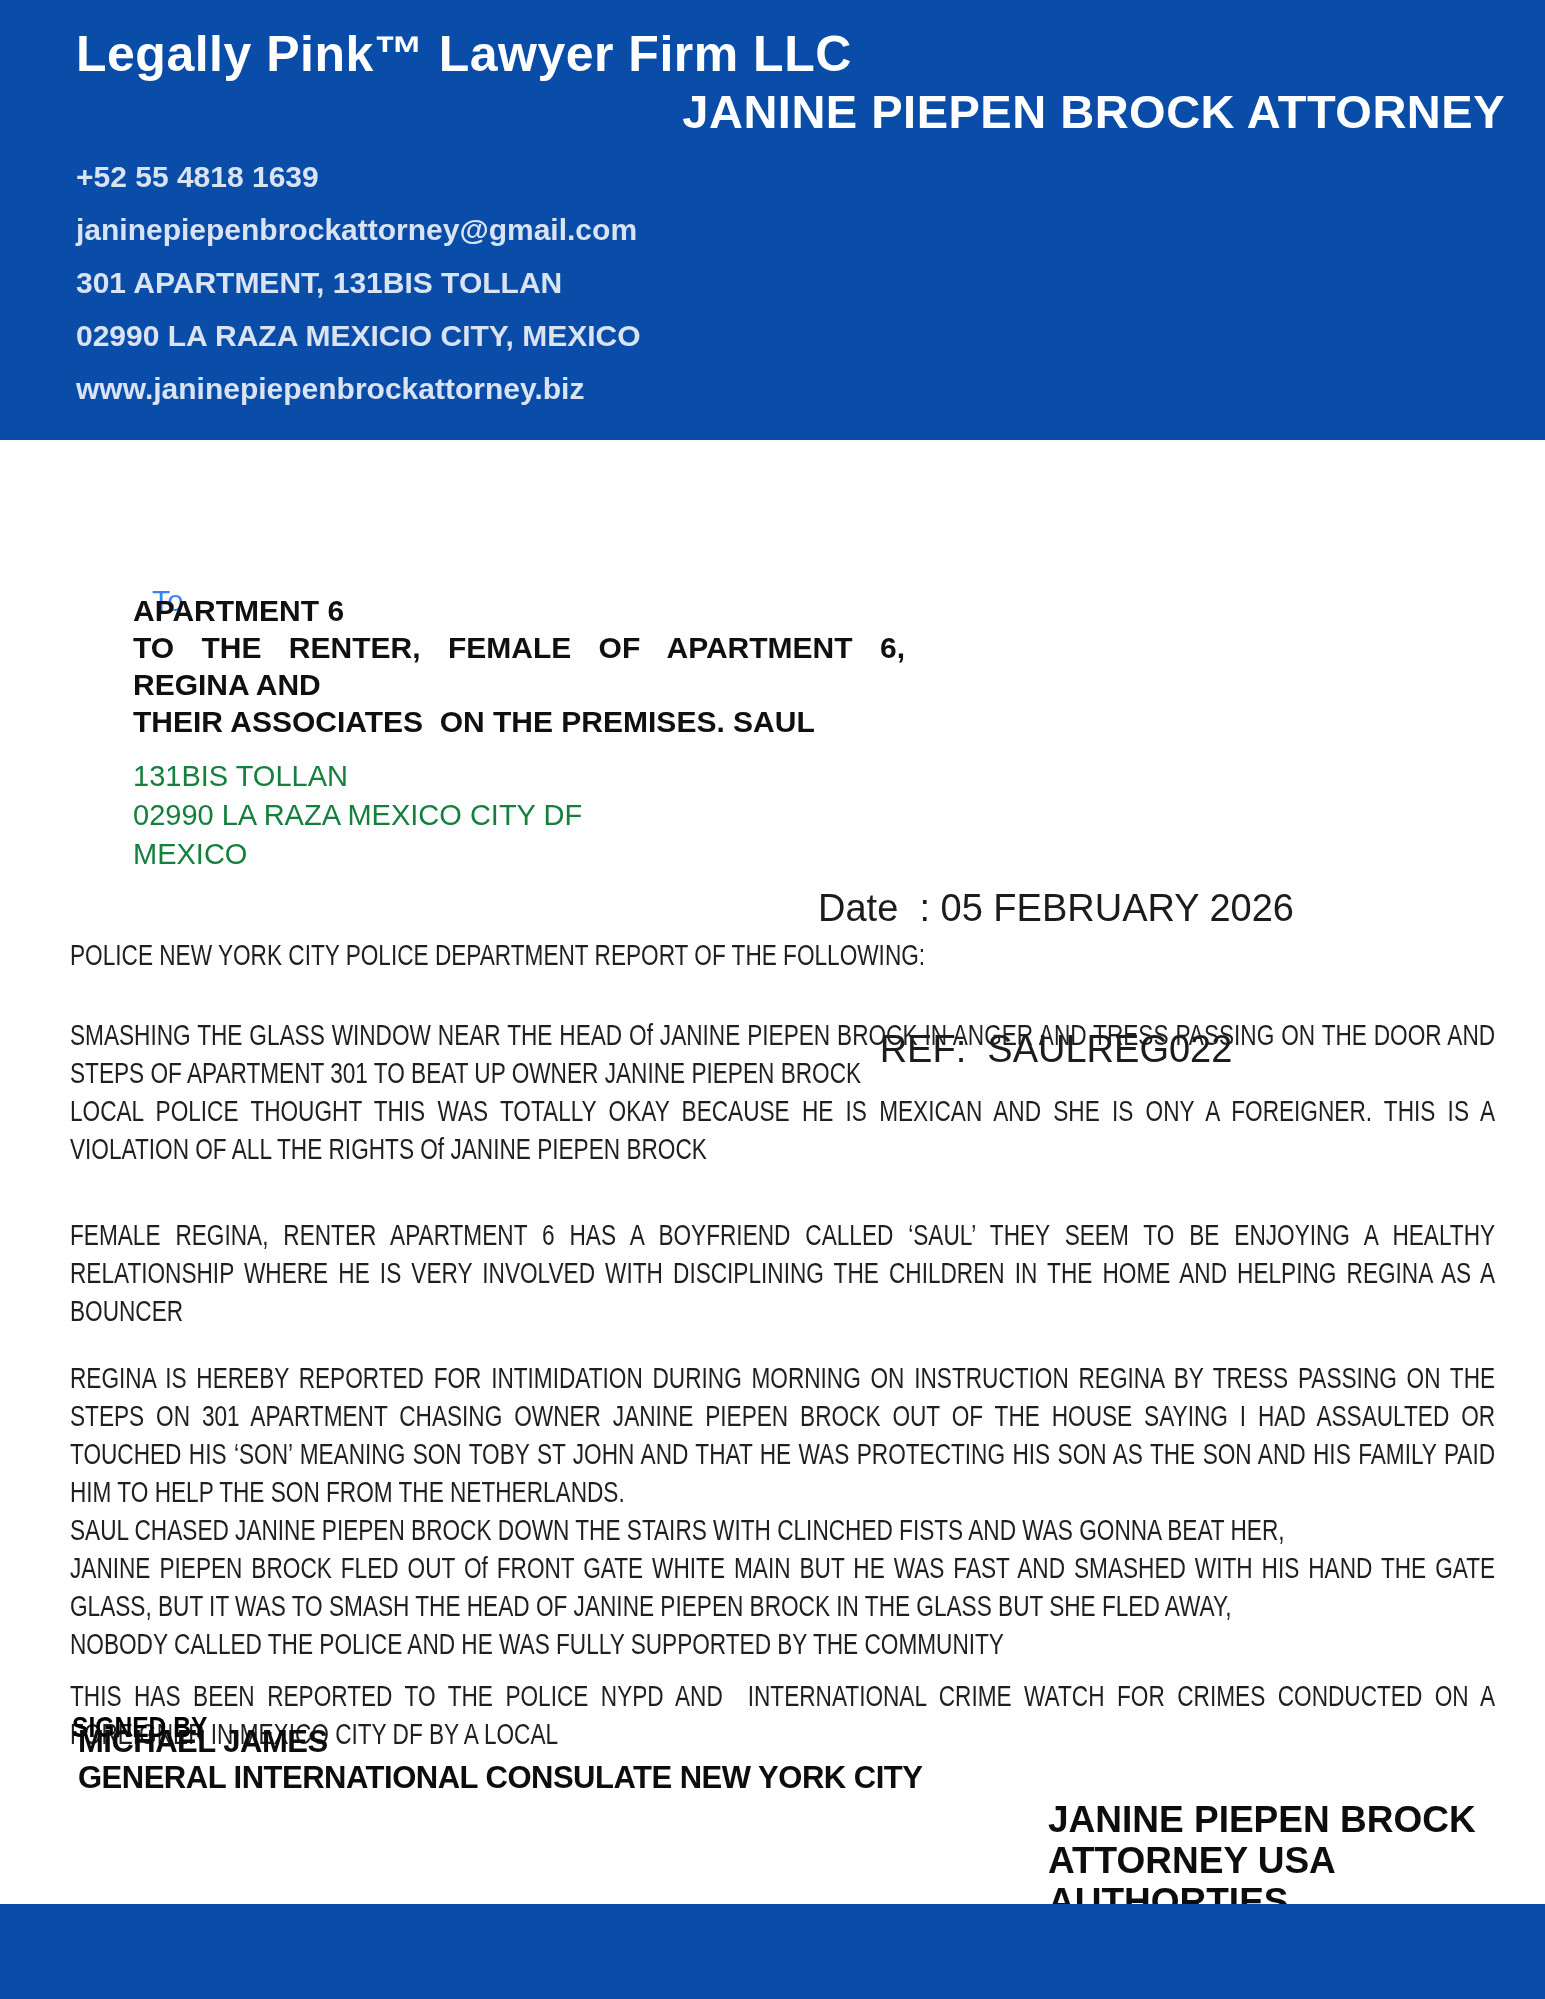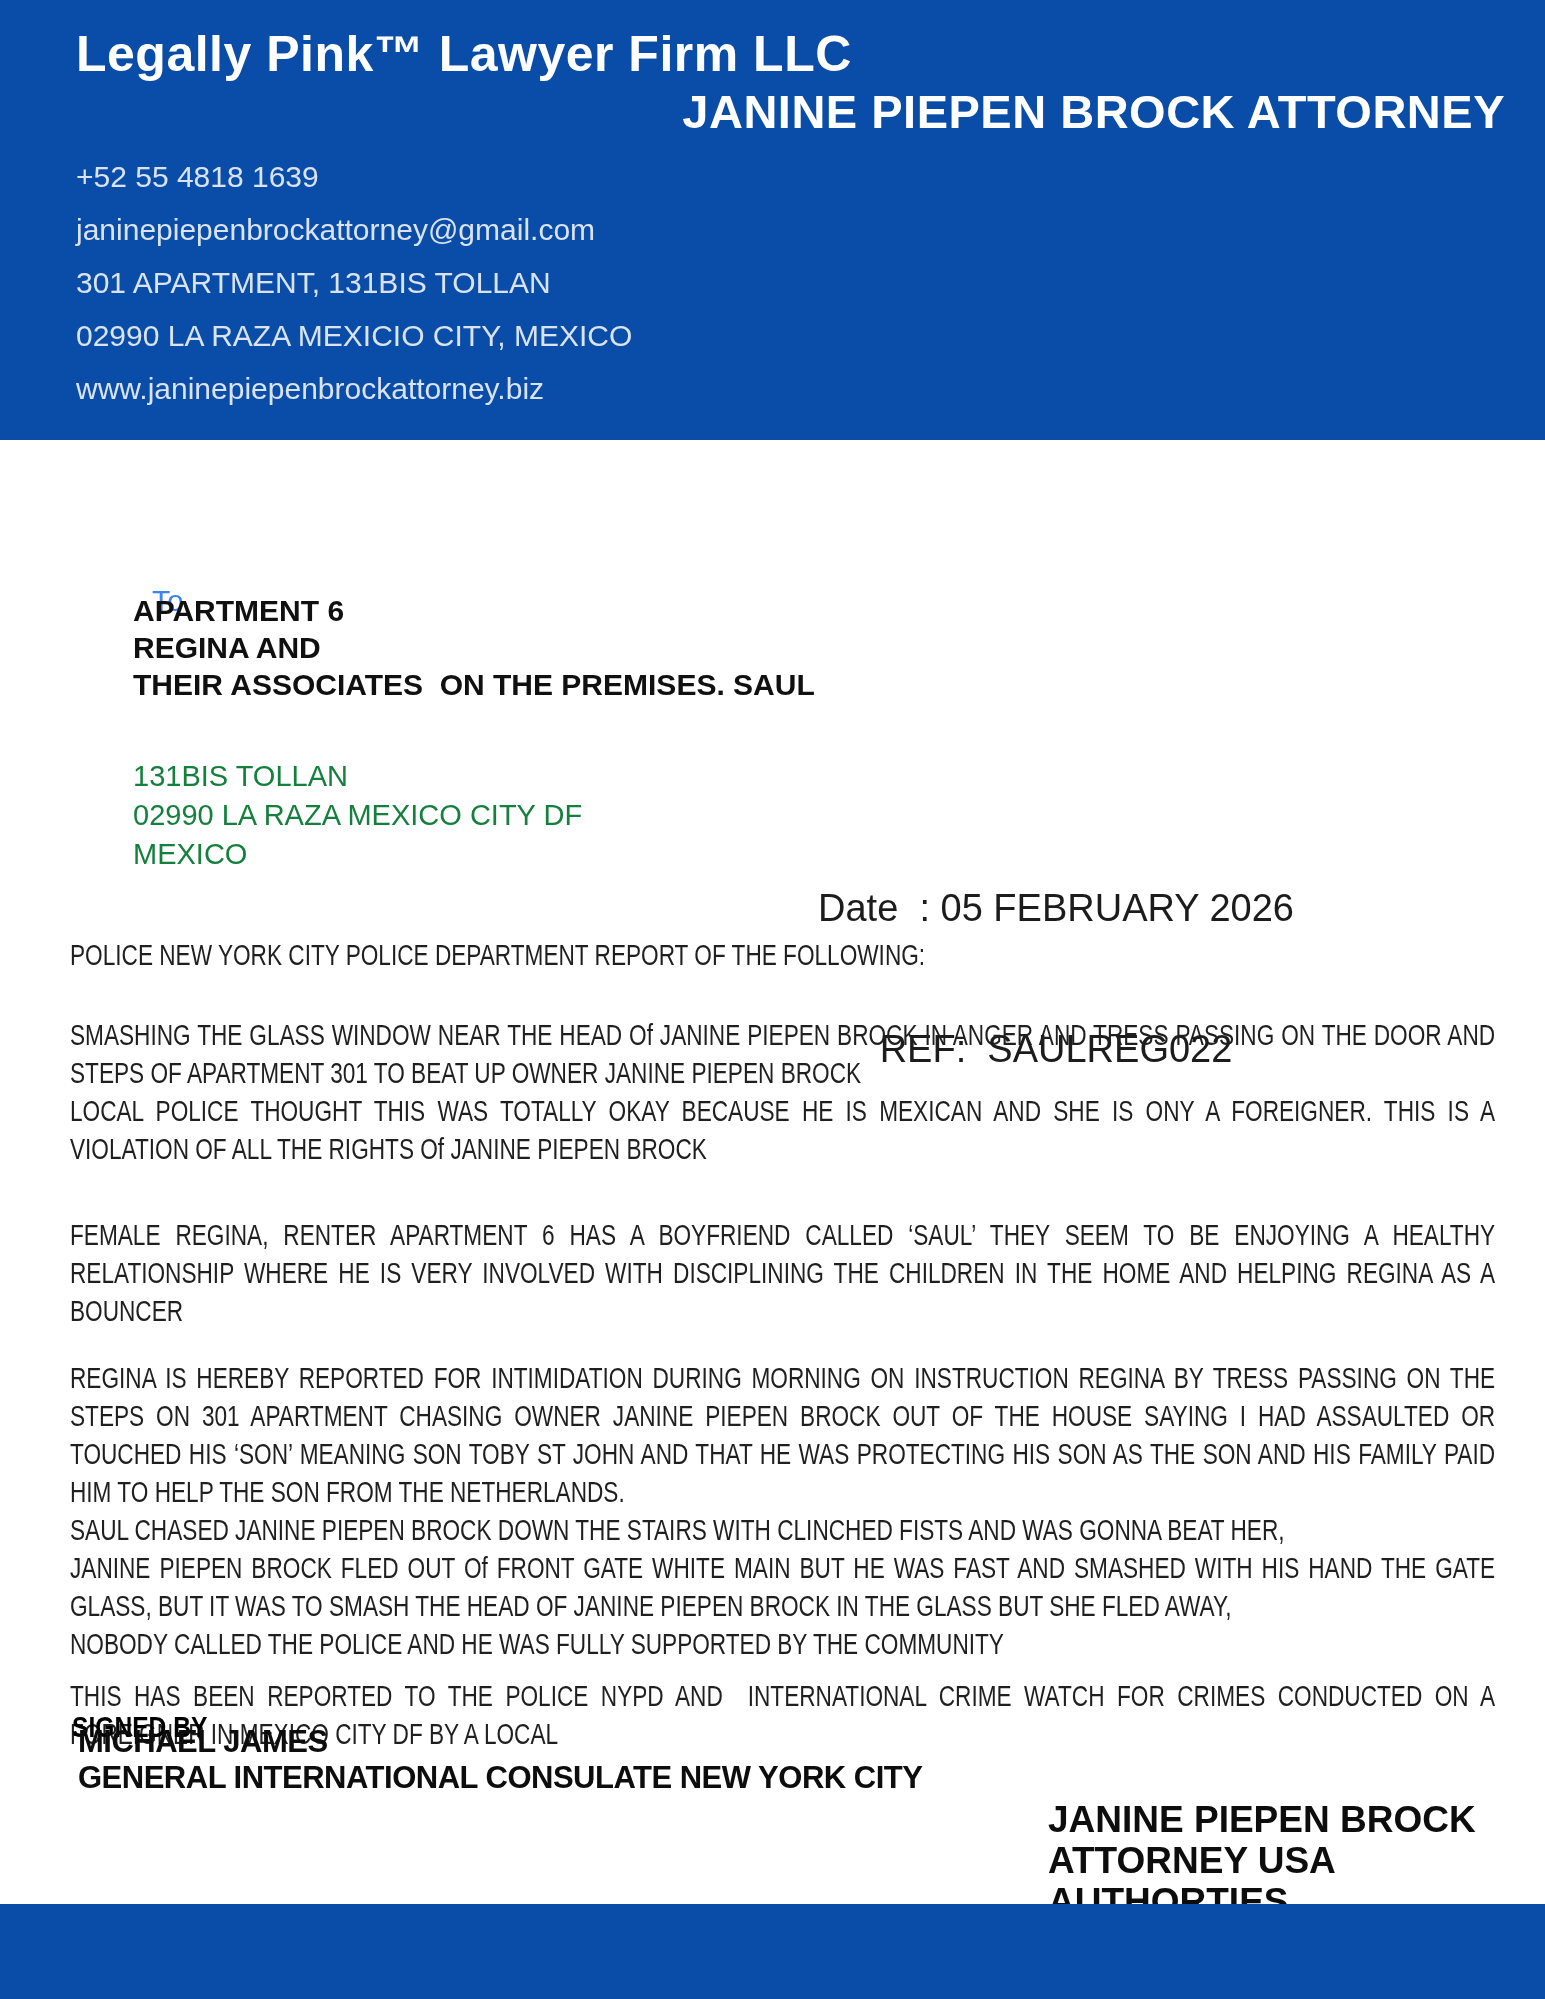--- a/index.html
+++ b/index.html
@@ -7,21 +7,21 @@
     position:relative;width:1545px;height:1999px;background:#ffffff;
     font-family:"Liberation Sans",sans-serif;overflow:hidden;margin:0 auto;
   }
   
   .letterhead{
     position:absolute;left:0;top:0;width:1545px;height:440px;
     background:#0a4da8;box-sizing:border-box;padding:24px 40px 0 76px;color:#ffffff;
   }
   .firm-name{font-size:50px;font-weight:bold;line-height:60px;letter-spacing:0.5px;}
   .attorney-name{font-size:47px;font-weight:bold;line-height:56px;letter-spacing:0.5px;text-align:right;}
-  .contact-block{margin-top:10px;font-size:30px;line-height:53px;font-weight:400;color:#d9e3f2;}
+  .contact-block{margin-top:10px;font-size:30px;line-height:53px;font-weight:700;color:#d9e3f2;}
   
   .salutation{position:absolute;left:152px;top:536px;font-size:30px;color:#3b82f6;margin-top:48px;}
   .recipient-block{
     position:absolute;left:133px;top:592px;width:772px;
     font-size:30px;font-weight:bold;line-height:37px;color:#101010;
   }
   .recipient-block .just{text-align:justify;text-align-last:justify;}
   .prewrap{white-space:pre-wrap;}
   .preline{white-space:pre-line;}
   .address-block{
@@ -77,20 +77,21 @@
       <div>301 APARTMENT, 131BIS TOLLAN</div>
       <div>02990 LA RAZA MEXICIO CITY, MEXICO</div>
       <div>www.janinepiepenbrockattorney.biz</div>
     </div>
   </div>
 
   <div class="salutation">To</div>
 
   <div class="recipient-block">
     <div>APARTMENT 6</div>
+    <div class="just">TO THE RENTER, FEMALE OF APARTMENT 6,</div>
     <div>REGINA AND</div>
     <div class="prewrap">THEIR ASSOCIATES  ON THE PREMISES. SAUL</div>
   </div>
 
   <div class="address-block preline">131BIS TOLLAN
 02990 LA RAZA MEXICO CITY DF
 MEXICO</div>
 
   <div class="meta-block">
     <div class="meta-line">Date  : 05 FEBRUARY 2026</div>

